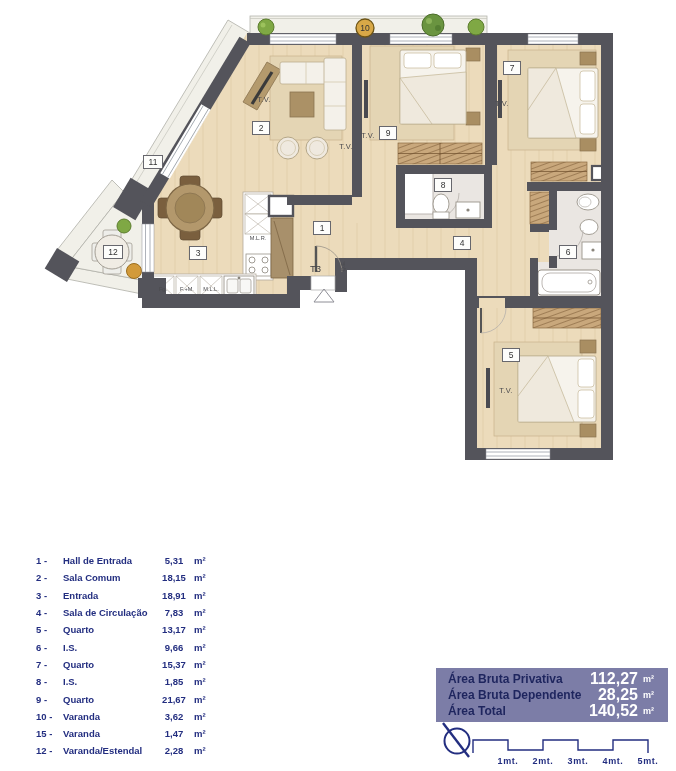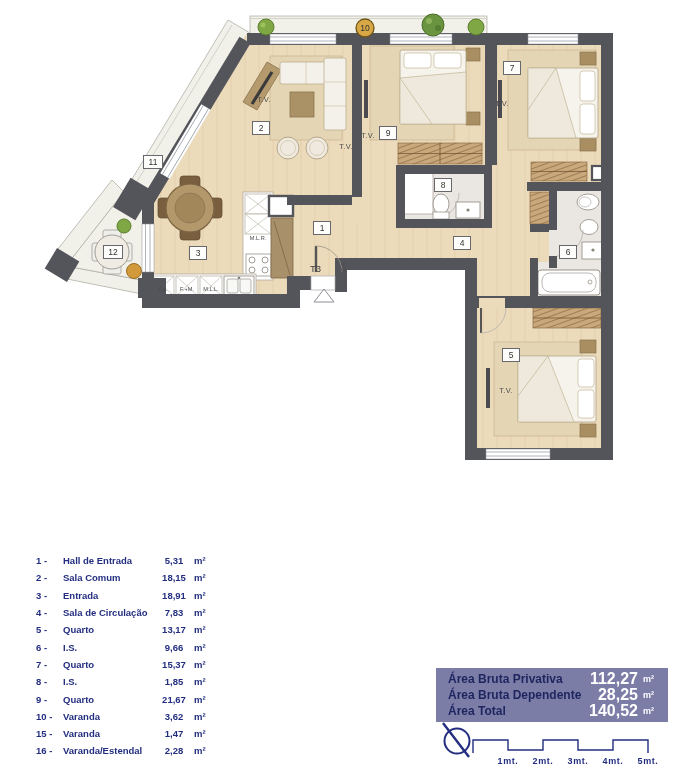--- a/index.html
+++ b/index.html
@@ -423,21 +423,21 @@
         <span class="l-area">3,62</span>
         <span class="l-unit">m²</span>
       </div>
   <div class="lrow">
         <span class="l-num">15 -</span>
         <span class="l-name">Varanda</span>
         <span class="l-area">1,47</span>
         <span class="l-unit">m²</span>
       </div>
   <div class="lrow">
-        <span class="l-num">16 -</span>
+        <span class="l-num">12 -</span>
         <span class="l-name">Varanda/Estendal</span>
         <span class="l-area">2,28</span>
         <span class="l-unit">m²</span>
       </div>
 </div>
 
 <div class="summary">
   <div class="srow">
         <span class="s-label">Área Bruta Privativa</span>
         <span class="s-value">112,27</span>

